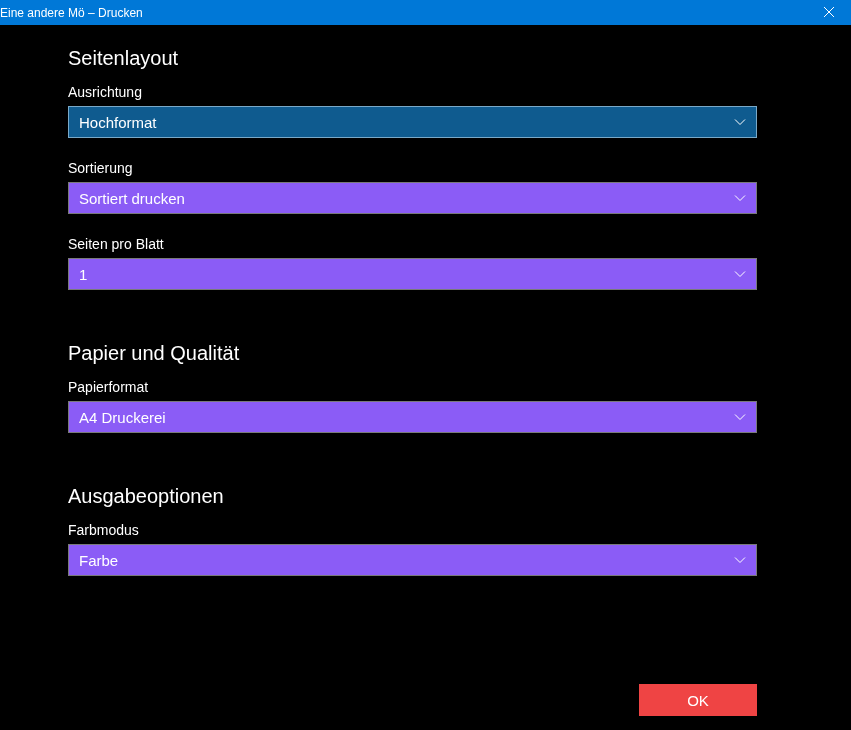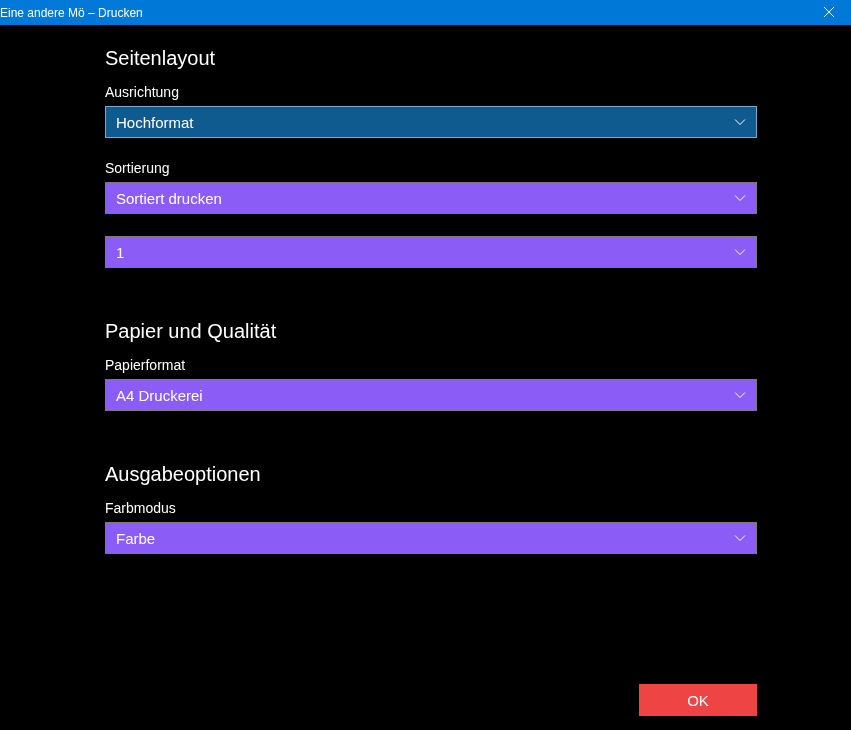--- a/index.html
+++ b/index.html
@@ -33,21 +33,21 @@
       display: flex;
       align-items: center;
       justify-content: center;
       cursor: pointer;
     }
     .titlebar-close svg {
       width: 10px;
       height: 10px;
     }
     .content {
-      padding: 22px 94px 0 105px;
+      padding: 22px 94px 0 68px;
       color: #ffffff;
     }
     .section {
       margin-bottom: 52px;
     }
     .section-title {
       font-size: 20px;
       font-weight: 400;
       margin-bottom: 14px;
       color: #ffffff;
@@ -140,20 +140,21 @@
         <span class="dropdown-value">Sortiert drucken</span>
         <span class="dropdown-chevron">
           <svg viewBox="0 0 12 12">
               <path d="M1,3.5 L6,8.5 L11,3.5" stroke="#ffffff" stroke-width="1" fill="none"></path>
             </svg>
         </span>
       </div>
     </div>
 
     <div class="field">
+      <div class="field-label">Seiten pro Blatt</div>
       <div class="dropdown">
         <span class="dropdown-value">1</span>
         <span class="dropdown-chevron">
           <svg viewBox="0 0 12 12">
               <path d="M1,3.5 L6,8.5 L11,3.5" stroke="#ffffff" stroke-width="1" fill="none"></path>
             </svg>
         </span>
       </div>
     </div>
   </div>

